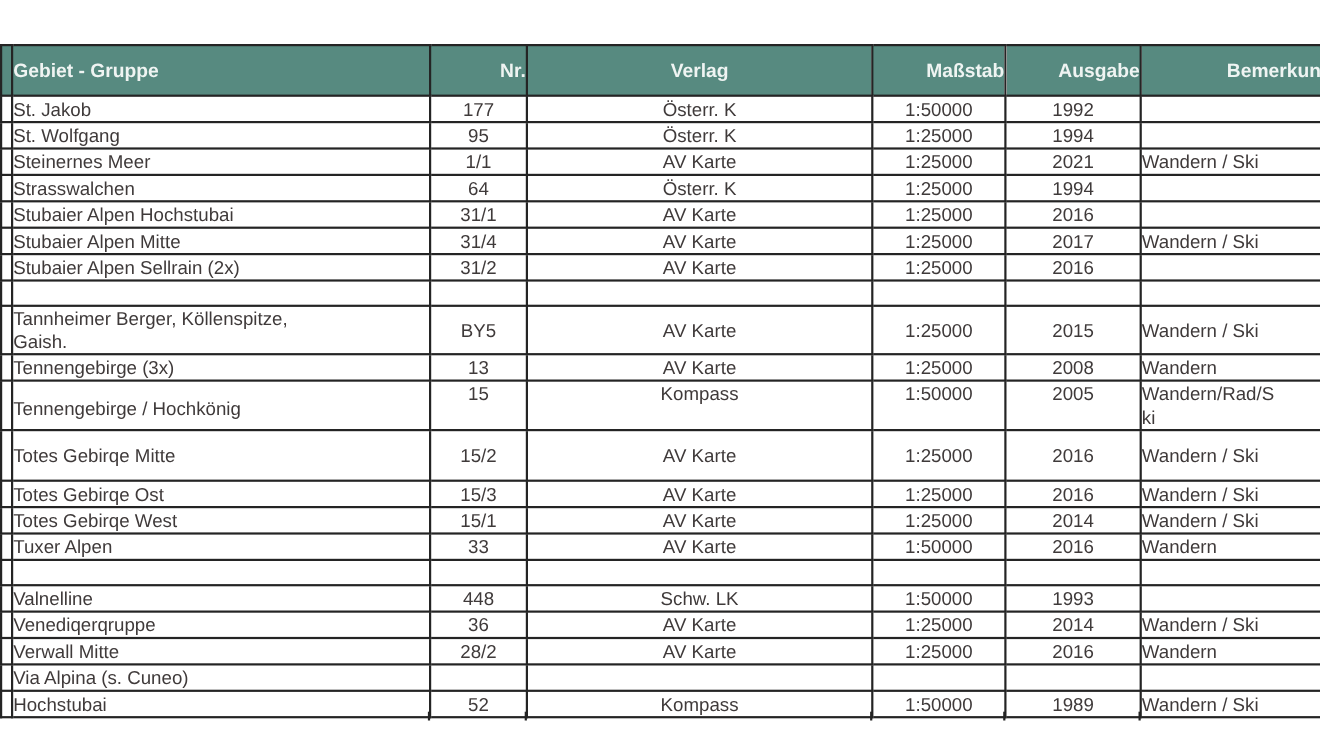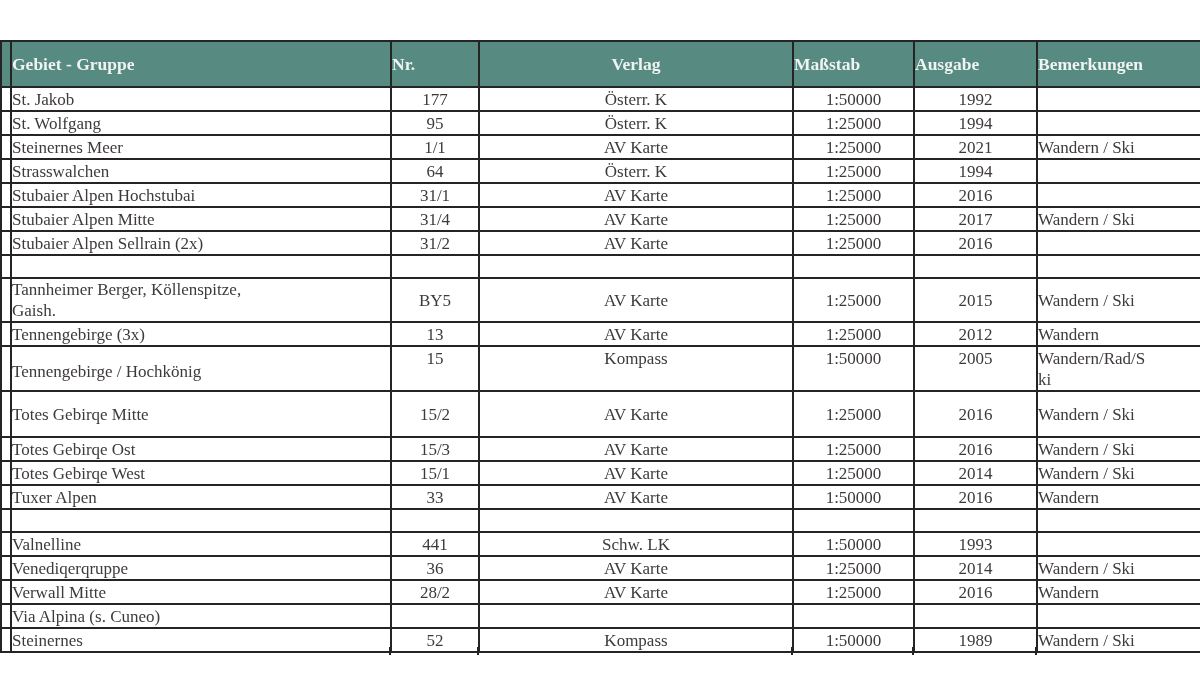--- a/index.html
+++ b/index.html
@@ -2,21 +2,21 @@
 <html style="--header-bg: #578a80; --header-text: #eff4f2; --body-text: #3f3a3a; --border-color: #242424;"><head>
 <meta charset="utf-8">
 <style>
   html, body { margin: 0; padding: 0; background: #ffffff; }
   .viewport {
     position: relative;
     width: 1200px;
     height: 684px;
     background: #ffffff;
     overflow: hidden;
-    font-family: Liberation Serif, serif;
+    font-family: Liberation Sans, sans-serif;
   }
   table.maps {
     position: absolute;
     left: 0;
     top: 40px;
     width: 1232px;
     table-layout: fixed;
     border-collapse: collapse;
   }
   table.maps th, table.maps td {
@@ -27,21 +27,21 @@
     padding: 0;
   }
   thead tr { height: 46px; }
   thead th {
     background: var(--header-bg, #578a80);
     color: var(--header-text, #eff4f2);
     font-size: 17.5px;
     font-weight: bold;
     border-top-width: 3px;
     vertical-align: middle;
-    text-align: left;
+    text-align: right;
   }
   tbody td {
     font-size: 17px;
     color: var(--body-text, #3f3a3a);
     vertical-align: middle;
     background: #ffffff;
   }
   tr.normal   { height: 24px; }
   tr.empty    { height: 23px; }
   tr.two-line { height: 44px; }
@@ -171,21 +171,21 @@
           <td class="c-massstab">1:25000</td>
           <td class="c-ausgabe">2015</td>
           <td class="c-bemerkungen">Wandern / Ski</td>
         </tr>
         <tr class="normal">
           <td class="c-margin"></td>
           <td class="c-gebiet">Tennengebirge (3x)</td>
           <td class="c-nr">13</td>
           <td class="c-verlag">AV Karte</td>
           <td class="c-massstab">1:25000</td>
-          <td class="c-ausgabe">2012</td>
+          <td class="c-ausgabe">2008</td>
           <td class="c-bemerkungen">Wandern</td>
         </tr>
         <tr class="top-aligned">
           <td class="c-margin"></td>
           <td class="c-gebiet">Tennengebirge / Hochkönig</td>
           <td class="c-nr">15</td>
           <td class="c-verlag">Kompass</td>
           <td class="c-massstab">1:50000</td>
           <td class="c-ausgabe">2005</td>
           <td class="c-bemerkungen">Wandern/Rad/S
@@ -232,21 +232,21 @@
           <td class="c-gebiet"></td>
           <td class="c-nr"></td>
           <td class="c-verlag"></td>
           <td class="c-massstab"></td>
           <td class="c-ausgabe"></td>
           <td class="c-bemerkungen"></td>
         </tr>
         <tr class="normal">
           <td class="c-margin"></td>
           <td class="c-gebiet">Valnelline</td>
-          <td class="c-nr">441</td>
+          <td class="c-nr">448</td>
           <td class="c-verlag">Schw. LK</td>
           <td class="c-massstab">1:50000</td>
           <td class="c-ausgabe">1993</td>
           <td class="c-bemerkungen"></td>
         </tr>
         <tr class="normal">
           <td class="c-margin"></td>
           <td class="c-gebiet">Venediqerqruppe</td>
           <td class="c-nr">36</td>
           <td class="c-verlag">AV Karte</td>
@@ -267,21 +267,21 @@
           <td class="c-margin"></td>
           <td class="c-gebiet">Via Alpina (s. Cuneo)</td>
           <td class="c-nr"></td>
           <td class="c-verlag"></td>
           <td class="c-massstab"></td>
           <td class="c-ausgabe"></td>
           <td class="c-bemerkungen"></td>
         </tr>
         <tr class="normal">
           <td class="c-margin"></td>
-          <td class="c-gebiet">Steinernes</td>
+          <td class="c-gebiet">Hochstubai</td>
           <td class="c-nr">52</td>
           <td class="c-verlag">Kompass</td>
           <td class="c-massstab">1:50000</td>
           <td class="c-ausgabe">1989</td>
           <td class="c-bemerkungen">Wandern / Ski</td>
         </tr>
       </tbody>
   </table>
 
   <div class="stub" style="left:389px"></div>

